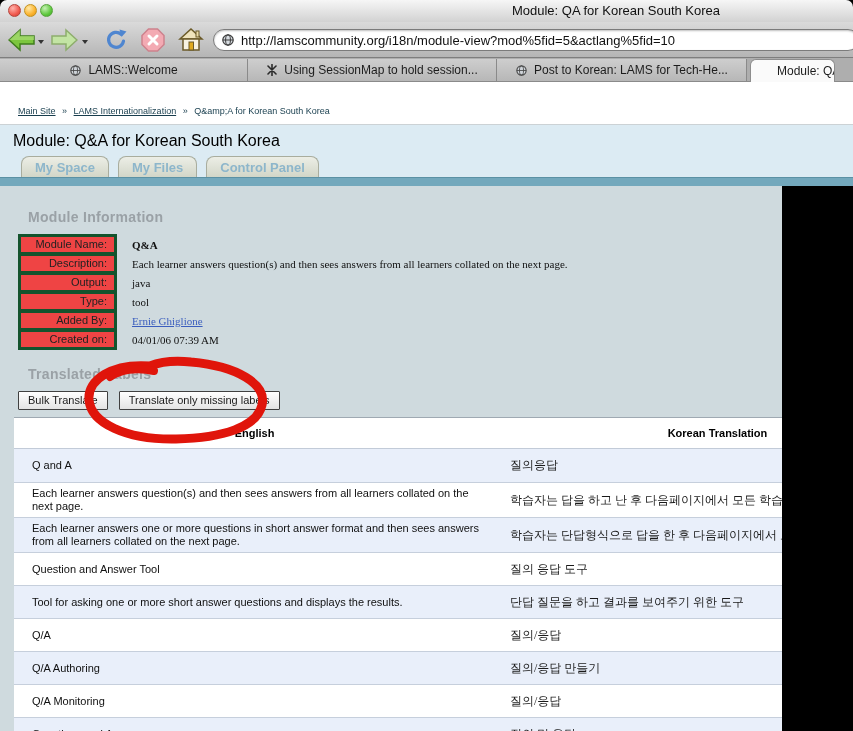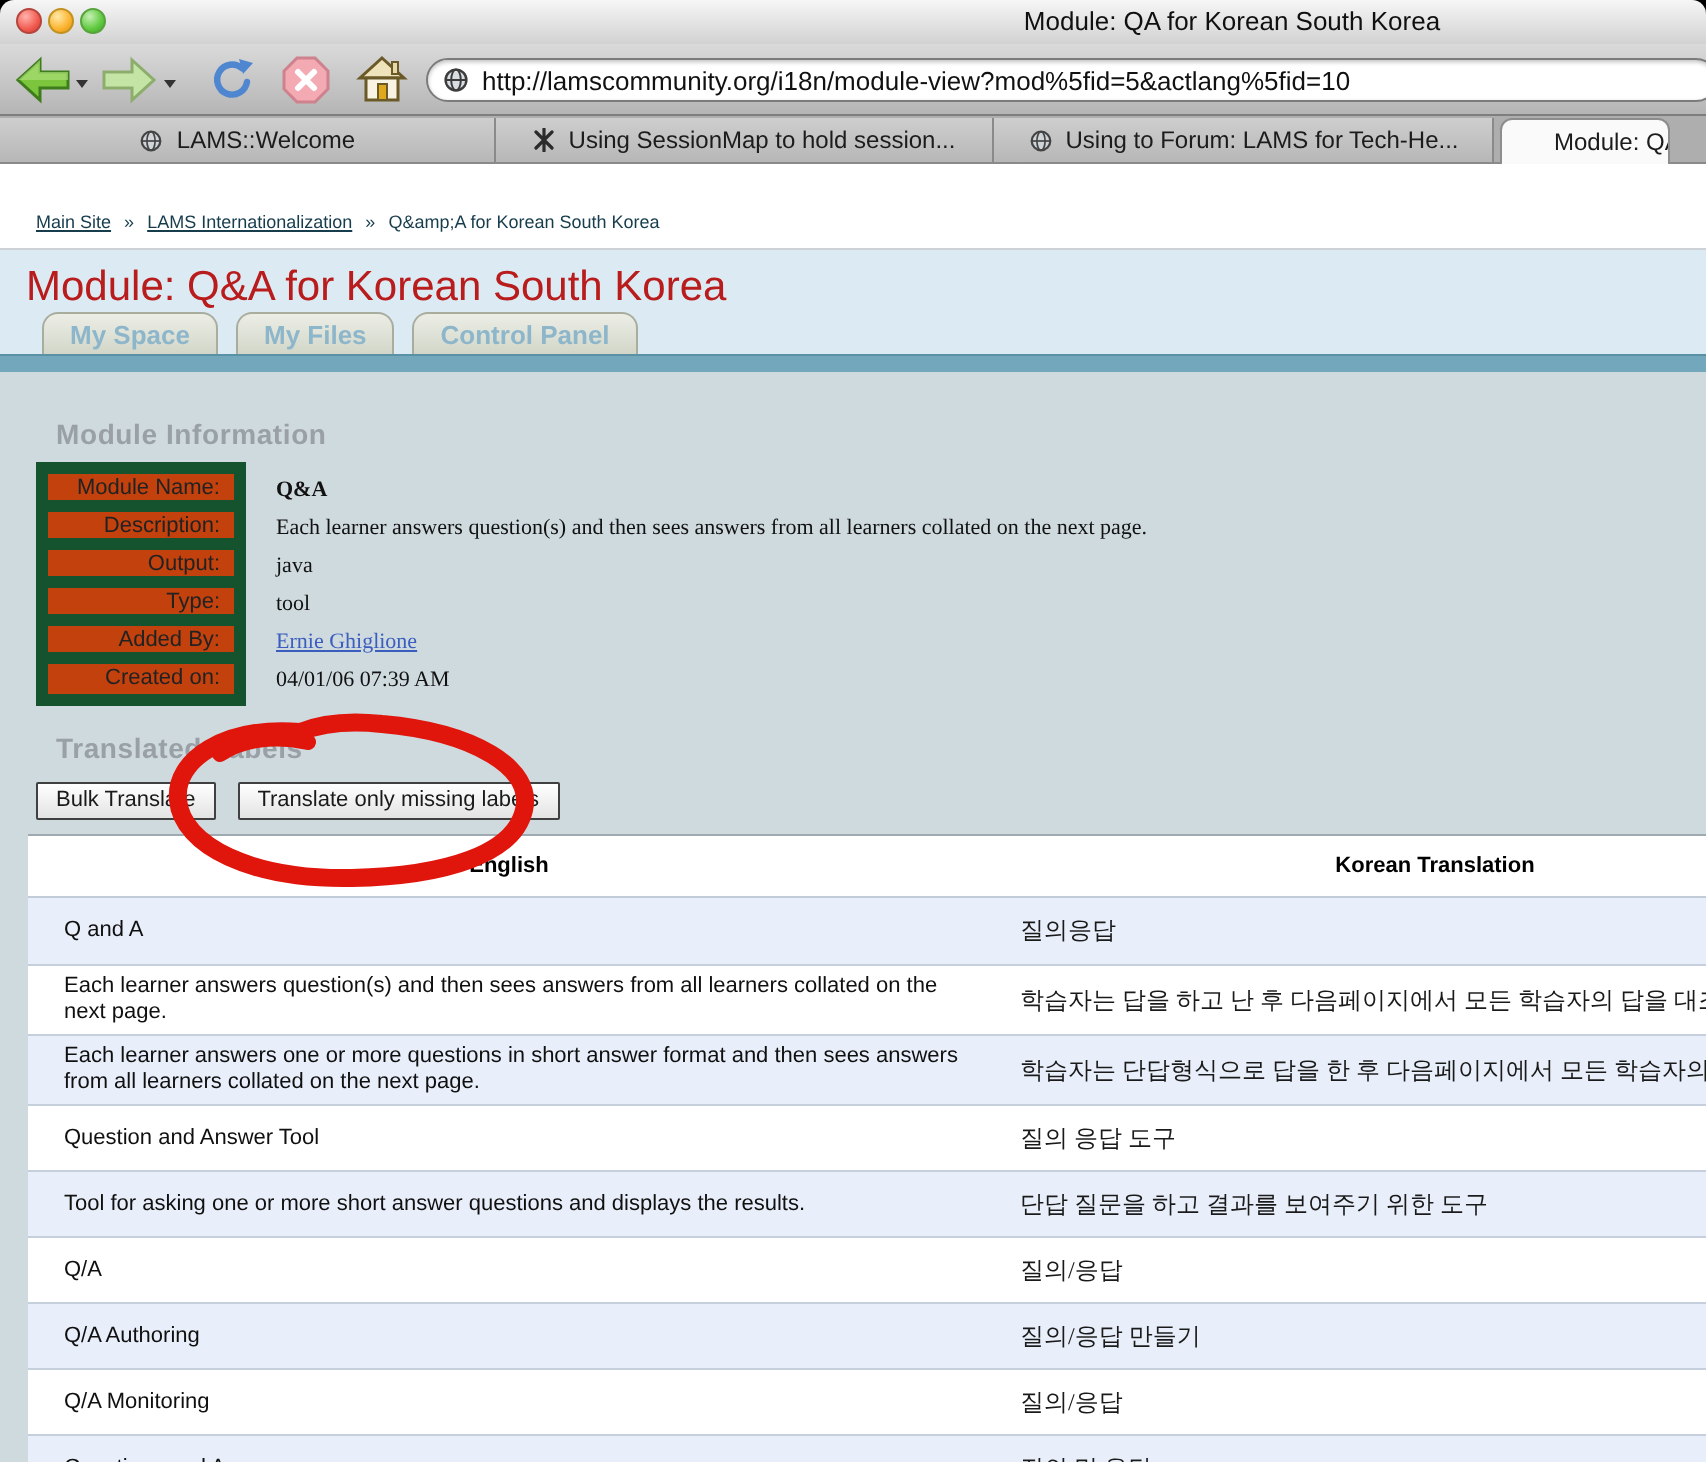--- a/index.html
+++ b/index.html
@@ -33,33 +33,33 @@
     font-size:12px;color:#1c1c1c;box-sizing:border-box;white-space:nowrap;overflow:hidden;}
   .btab.active{background:#fafafa;border-radius:6px 6px 0 0;border:1px solid #8d8d8d;border-bottom:none;
     justify-content:flex-start;padding-left:20px;top:1px;height:23px;}
   
   .whiteband{position:absolute;left:0;top:82px;width:853px;height:42px;background:#fff;}
   .breadcrumb{position:absolute;left:18px;top:24px;font-size:9px;color:#173d4d;white-space:nowrap;}
   .breadcrumb .lnk{text-decoration:underline;cursor:pointer;}
   .breadcrumb .sep{margin:0 4px;}
   .blueband{position:absolute;left:0;top:124px;width:853px;height:53px;background:#dcebf3;
     border-top:1px solid #ccd2d5;box-sizing:border-box;}
-  .page-title{position:absolute;left:13px;top:7px;font-size:21px;color:#b91c1c;}
+  .page-title{position:absolute;left:13px;top:7px;font-size:16px;color:#000000;}
   .navtabs{position:absolute;left:21px;bottom:0;display:flex;align-items:flex-end;}
   .navtab{padding:3px 13px 2px;margin-right:9px;border:1px solid #a9ad9e;border-bottom:none;
     border-radius:8px 8px 0 0;background:linear-gradient(#eceee6,#d2d6c8);
     font-size:13px;font-weight:bold;color:#8db6cb;cursor:pointer;margin-top:40px;}
   .tealbar{position:absolute;left:0;top:177px;width:853px;height:9px;background:#73a8bc;
     border-top:1px solid #5b91a4;box-sizing:border-box;}
   
-  .content{position:absolute;left:0;top:186px;width:853px;height:545px;background:#cfdade;overflow:hidden;}
+  .content{position:absolute;left:0;top:186px;width:782px;height:545px;background:#cfdade;overflow:hidden;}
   .sec-head{position:absolute;left:28px;font-size:14px;font-weight:bold;color:#9aa1a6;letter-spacing:.3px;}
   .mi-table{position:absolute;left:18px;top:51px;}
   .mi-row{display:flex;align-items:center;margin-bottom:4px;height:15px;}
-  .mi-label{width:86px;height:15px;line-height:14px;background:#c2410c;border:6px solid #14532d;
+  .mi-label{width:86px;height:15px;line-height:14px;background:#ef4444;border:3px solid #14532d;
     text-align:right;padding-right:7px;font-size:11px;color:#222;}
   .mi-value{margin-left:15px;font-size:11px;color:#111;white-space:nowrap;font-family:Liberation Serif, serif;}
   .mi-value.bold{font-weight:bold;}
   .mi-value.link{color:#3b5ebe;text-decoration:underline;cursor:pointer;text-align:right;}
   .btnrow{position:absolute;left:18px;top:205px;display:flex;}
   .pbtn{font-size:11px;font-family:"Liberation Sans",sans-serif;padding:2px 9px 3px;margin-right:11px;
     background:linear-gradient(#ffffff,#e3e3e3);border:1px solid #404040;border-radius:1px;
     color:#1a1a1a;cursor:pointer;}
   
   .ttable{position:absolute;left:14px;top:231px;width:926px;background:#fff;border-top:1px solid #9fa9b2;}
@@ -135,21 +135,21 @@
         <path d="M2 2 L10 10 M10 2 L2 10 M6 0.5 V11.5" stroke="#2b2b2b" stroke-width="1.6" stroke-linecap="round"></path>
       </svg>
       <span>Using SessionMap to hold session...</span>
     </div>
     <div class="btab" style="left:497px;width:250px">
       <svg width="13" height="13" viewBox="0 0 14 14" class="icon-svg">
         <circle cx="7" cy="7" r="5" fill="#cfd4d9" stroke="#444" stroke-width="1.2"></circle>
         <ellipse cx="7" cy="7" rx="2.2" ry="5" fill="none" stroke="#444" stroke-width=".9"></ellipse>
         <path d="M2 7 H12" stroke="#444" stroke-width=".9"></path>
       </svg>
-      <span>Using to Forum: LAMS for Tech-He...</span>
+      <span>Post to Korean: LAMS for Tech-He...</span>
     </div>
     <div class="btab active" style="left:750px;width:85px">
       <svg width="13" height="13" viewBox="0 0 14 14" class="icon-svg">
         <circle cx="7" cy="7" r="5" fill="#9aa4ad" stroke="#222" stroke-width="1.2"></circle>
         <ellipse cx="7" cy="7" rx="2.2" ry="5" fill="none" stroke="#222" stroke-width=".9"></ellipse>
         <path d="M2 7 H12" stroke="#222" stroke-width=".9"></path>
       </svg>
       <span>Module: QA</span>
     </div>
   </div>

